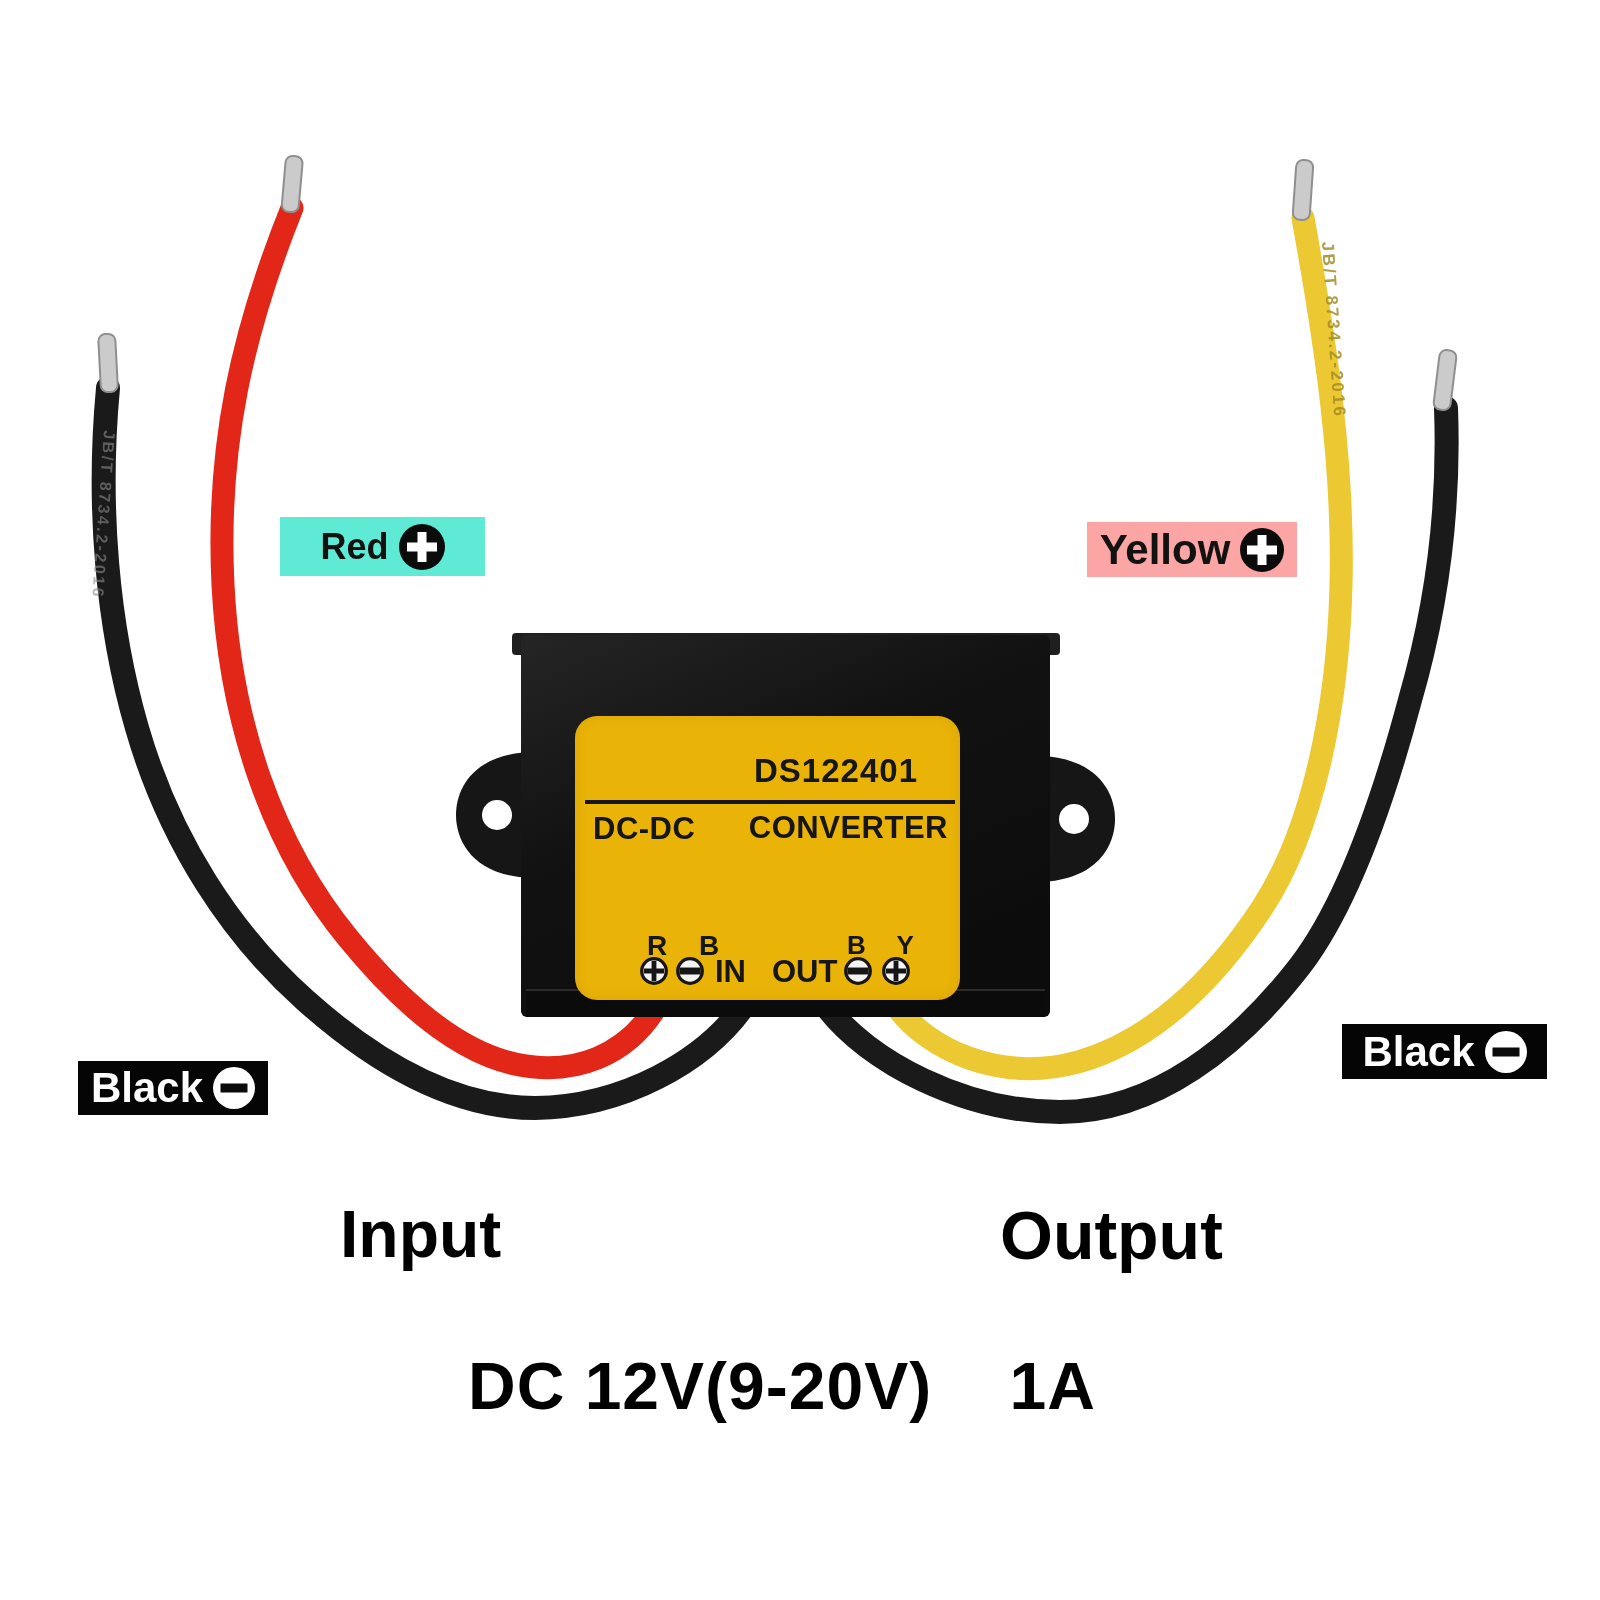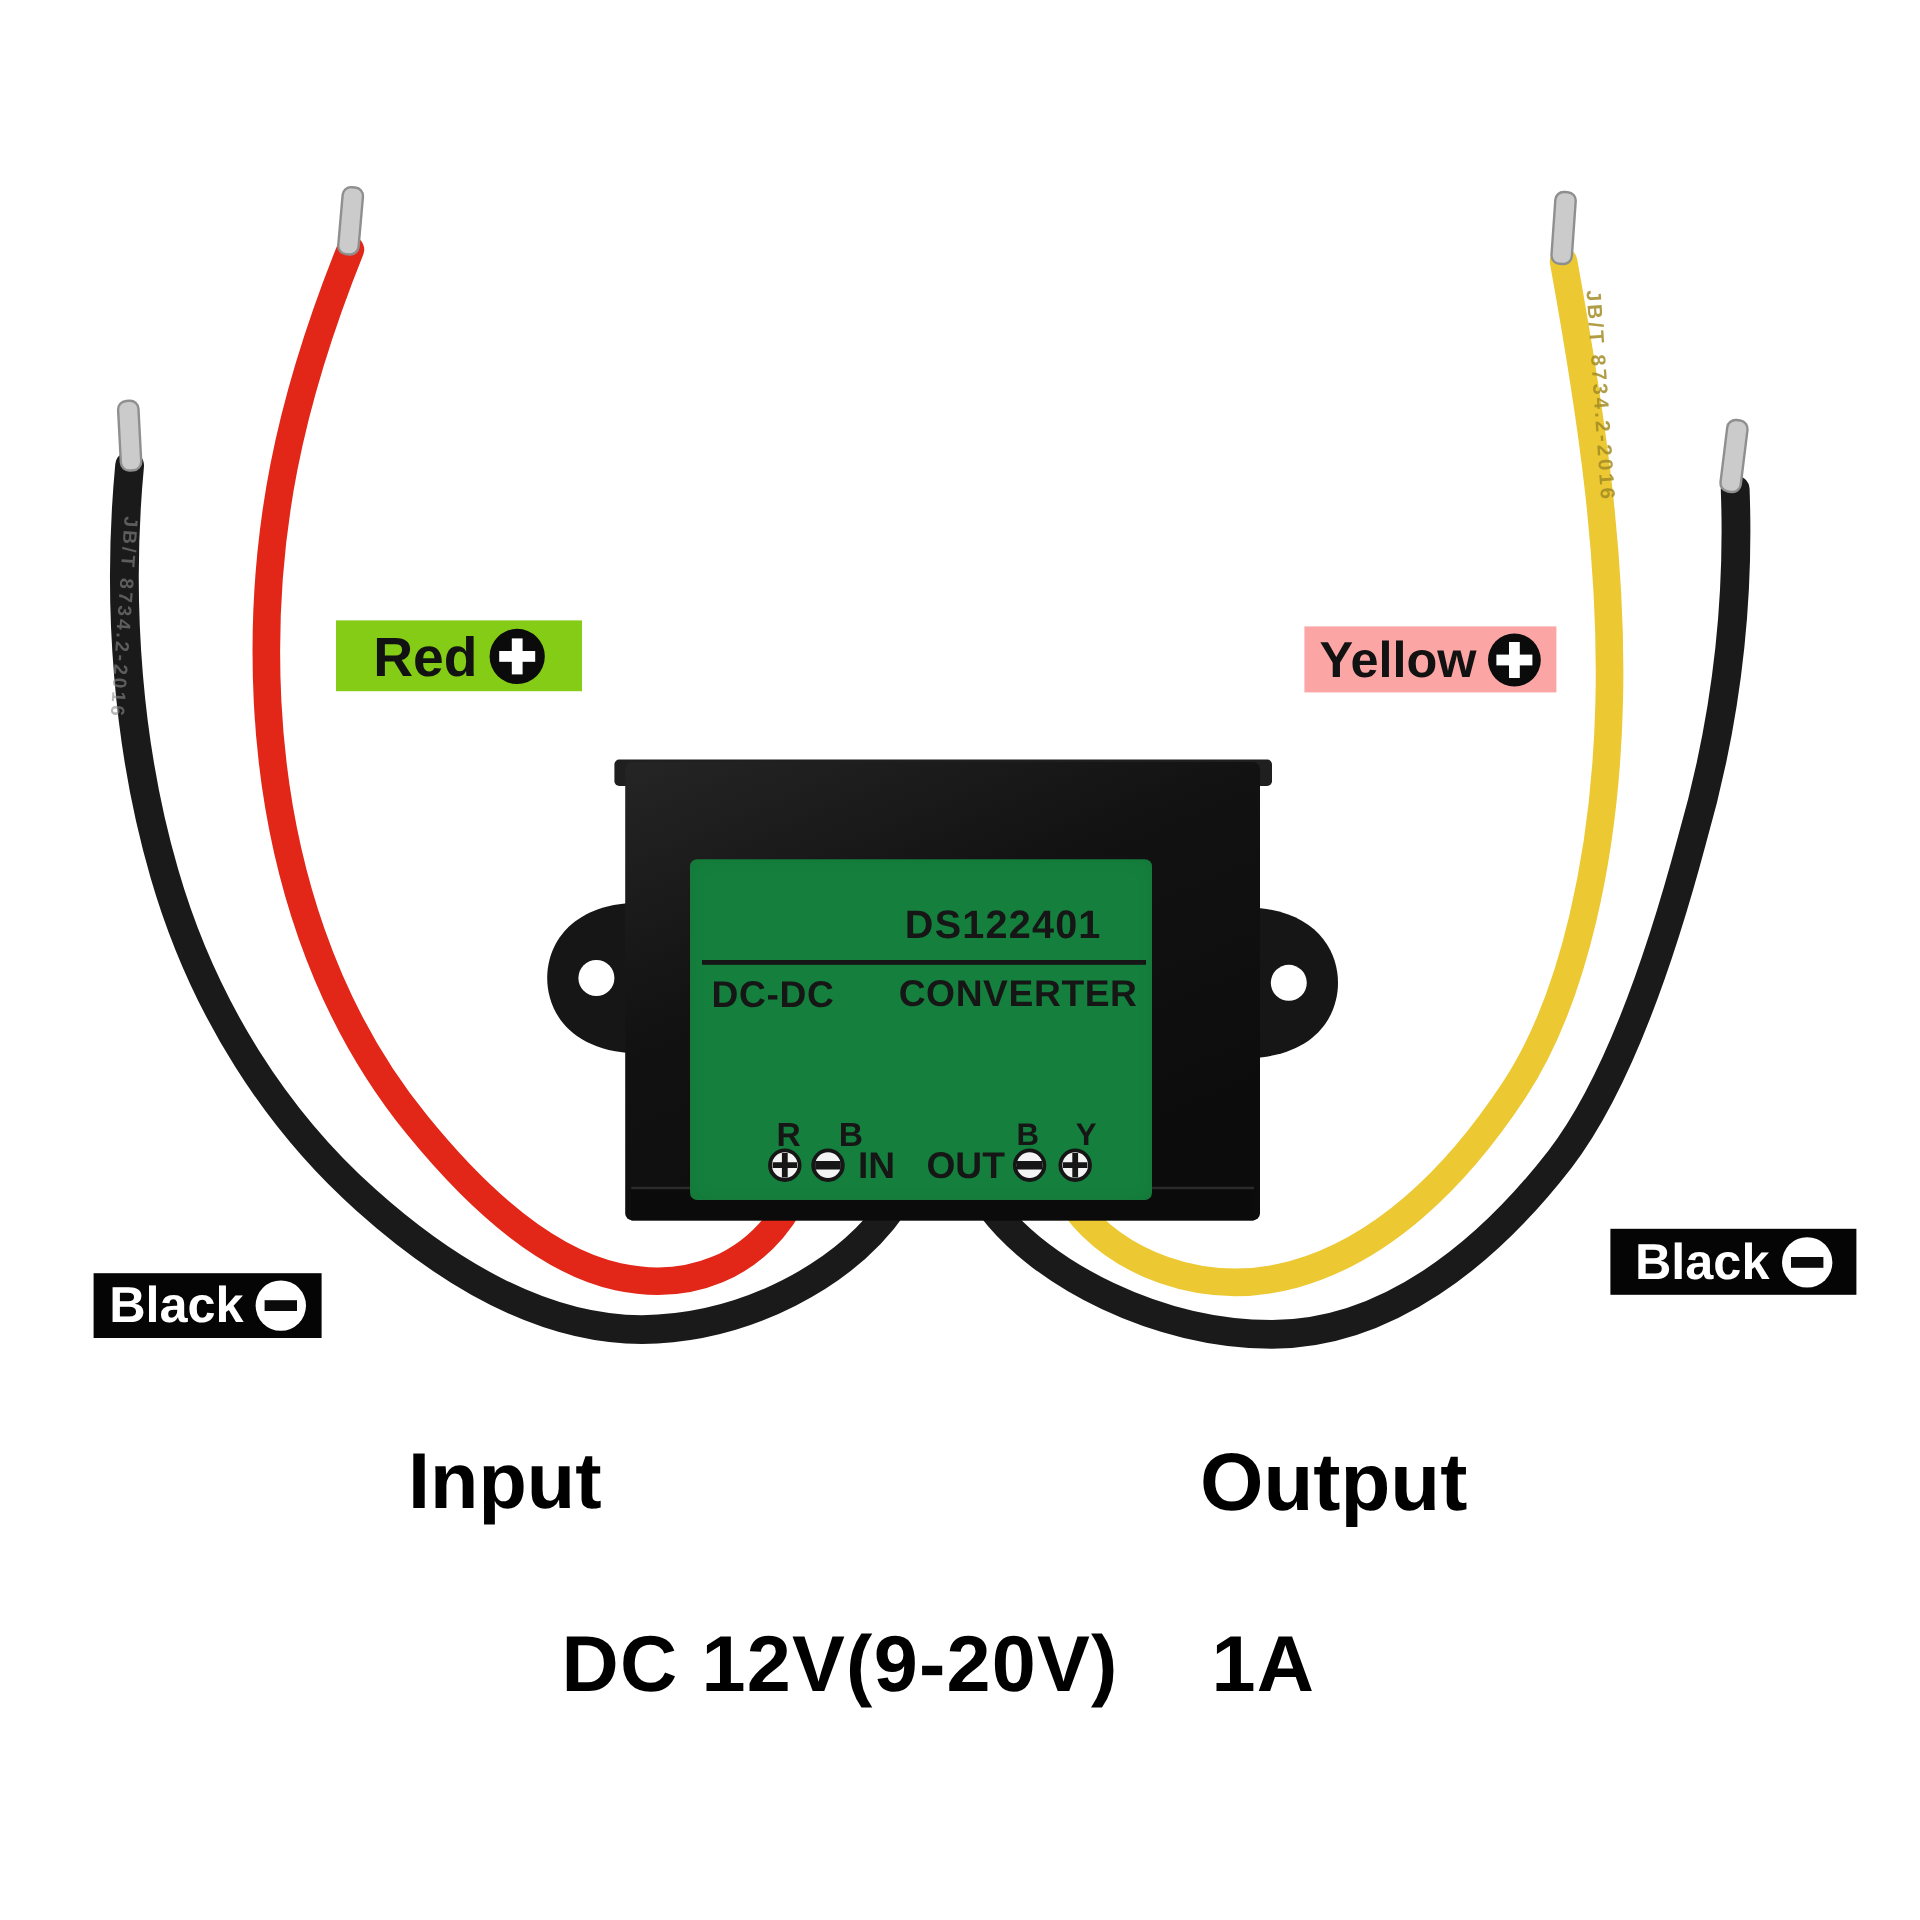--- a/index.html
+++ b/index.html
@@ -5,21 +5,21 @@
   html,body{margin:0;padding:0;background:#ffffff;}
   #scene{
     position:relative;width:1600px;height:1600px;background:#ffffff;overflow:hidden;
     font-family:"Liberation Sans","DejaVu Sans",sans-serif;
   }
   #wiring-svg{position:absolute;left:0;top:0;width:1600px;height:1600px;}
 
   
   .device-label{
     position:absolute;left:575px;top:716px;width:385px;height:284px;
-    background:#15803d;border-radius:6px;color:#161616;font-weight:bold;
+    background:#eab308;border-radius:22px;color:#161616;font-weight:bold;
     box-shadow:inset 0 0 14px rgba(0,0,0,.08);
   }
   .device-label .row{position:absolute;white-space:nowrap;}
   .lbl-model{right:42px;top:36px;font-size:33px;letter-spacing:1px;}
   .lbl-rule{position:absolute;left:10px;right:5px;top:84px;height:4px;background:#161616;}
   .lbl-type-left{left:18px;top:95px;font-size:31px;letter-spacing:.5px;}
   .lbl-type-right{right:12px;top:94px;font-size:31px;letter-spacing:.5px;}
   .lbl-in{left:0;width:100%;top:130px;font-size:31px;text-align:center;transform:translateX(12px);}
   .lbl-out{left:0;width:100%;top:172px;font-size:31px;text-align:center;transform:translateX(14px);}
   .lbl-rb{left:72px;top:214px;font-size:28px;letter-spacing:12px;}
@@ -30,21 +30,21 @@
   }
   .lbl-screwrow .t{font-size:31px;font-weight:bold;line-height:1;}
   .screw{width:30px;height:30px;flex:0 0 auto;}
   .gap6{width:6px;} .gap10{width:10px;} .gap26{width:26px;} .gap8{width:8px;}
 
   
   .badge{
     position:absolute;display:flex;align-items:center;justify-content:center;
     font-weight:bold;gap:10px;white-space:nowrap;
   }
-  #badge-red{left:280px;top:517px;width:205px;height:59px;background:#84cc16;color:#121212;font-size:46px;}
+  #badge-red{left:280px;top:517px;width:205px;height:59px;background:#5eead4;color:#121212;font-size:36px;}
   #badge-yellow{left:1087px;top:522px;width:210px;height:55px;background:#fca5a5;color:#121212;font-size:42px;}
   #badge-black-input{left:78px;top:1061px;width:190px;height:54px;background:#050505;color:#ffffff;font-size:42px;}
   #badge-black-output{left:1342px;top:1024px;width:205px;height:55px;background:#050505;color:#ffffff;font-size:42px;}
 
   .sign{position:relative;border-radius:50%;flex:0 0 auto;}
   .sign.dark{background:#0b0b0b;} .sign.light{background:#ffffff;}
   .sign::before{content:"";position:absolute;left:50%;top:50%;transform:translate(-50%,-50%);}
   .sign.plus::after{content:"";position:absolute;left:50%;top:50%;transform:translate(-50%,-50%);}
   .sign.s46{width:46px;height:46px;} .sign.s44{width:44px;height:44px;} .sign.s42{width:42px;height:42px;}
   .sign.plus.dark::before{width:30px;height:9px;background:#ffffff;}

